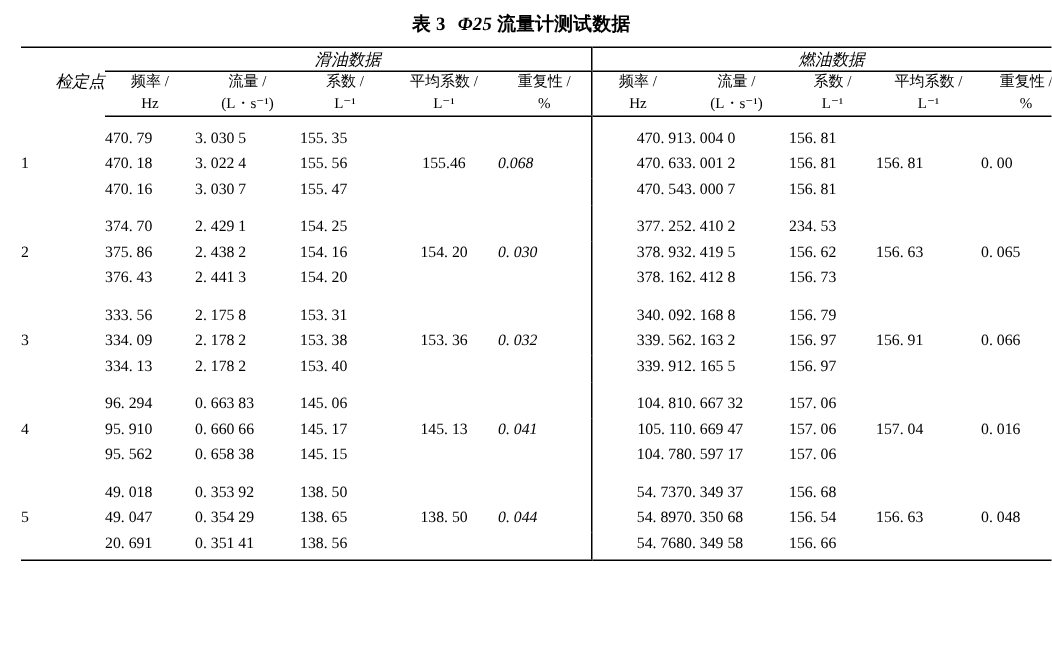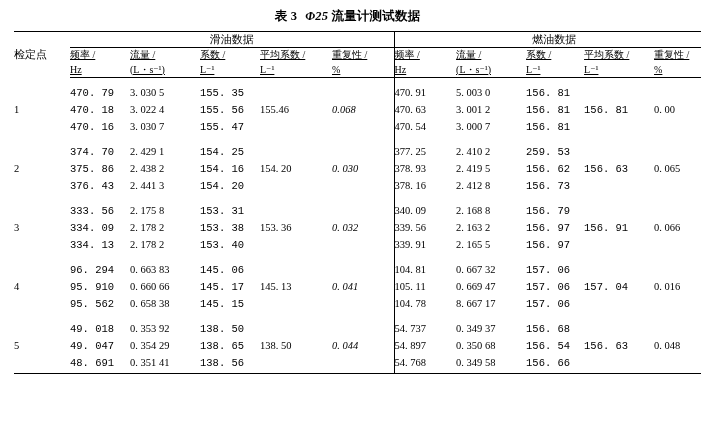--- a/index.html
+++ b/index.html
@@ -36,57 +36,57 @@
     width: 673px;
     border-collapse: collapse;
     font-size: 10.5px;
     table-layout: fixed;
   }
   table.data td, table.data th {
     padding: 0;
     font-weight: normal;
     vertical-align: middle;
   }
-  .rule-top td { border-top: 1.6px solid #000; }
+  .rule-top td { border-top: 1.6px solid #000; font-style: italic; }
   .rule-bottom td { border-bottom: 1.4px solid #000; }
 
   .grp-head td {
     text-align: center;
     font-size: 11px;
     padding: 3px 0 3px 0;
   }
   .grp-head td.grp {
     border-bottom: 0.9px solid #000;
   }
   .colhead td {
+    text-align: center;
     font-size: 10px;
     line-height: 1.45;
     padding: 3px 0 4px 0;
-    text-decoration: underline;
   }
   .colhead td.vsplit { border-left: 0.9px solid #000; }
   .grp-head td.vsplit { border-left: 0.9px solid #000; }
   .hdr-under td { border-bottom: 0.9px solid #000; }
 
   tbody td {
     text-align: left;
     font-size: 10.5px;
     line-height: 1.0;
     height: 17px;
     white-space: nowrap;
   }
-  tbody td.vsplit { border-left: 0.9px solid #000; }
+  tbody td.vsplit { border-left: 0.9px solid #000; text-align: right; }
   tbody tr.grp-start td { padding-top: 7px; }
   tbody tr.grp-end td { padding-bottom: 1px; }
 
   td.c-point { text-align: left; padding-left: 6px; }
   td.num { text-align: left; }
-  td.pad-l8 { padding-left: 8px; font-family: Liberation Mono, monospace; }
+  td.pad-l8 { padding-left: 8px; }
   td.pad-l10 { padding-left: 10px; margin-left: 43px; }
-  td.pad-l12 { padding-left: 12px; }
+  td.pad-l12 { padding-left: 12px; text-align: center; }
   td.pad-l14 { padding-left: 14px; font-style: italic; }
   td.pad-l16 { padding-left: 16px; }
   .mid { vertical-align: middle; }
 </style>
 </head>
 <body>
 
 <div class="page">
 
   <div class="caption">
@@ -102,21 +102,21 @@
       <col style="width:72px">
       <col style="width:62px">
       <col style="width:62px">
       <col style="width:70px">
       <col style="width:58px">
       <col style="width:70px">
       <col style="width:60px">
     </colgroup>
     <thead>
       <tr class="grp-head rule-top">
-        <td rowspan="2" class="mid" style="text-align:left;">检定点</td>
+        <td rowspan="2" class="mid" style="text-align:right;">检定点</td>
         <td class="grp" colspan="5">滑油数据</td>
         <td class="grp vsplit" colspan="5">燃油数据</td>
       </tr>
       <tr class="colhead hdr-under">
         <td>
           <span>频率 /</span><br>
           <span>Hz</span>
         </td>
         <td>
           <span>流量 /</span><br>
@@ -159,21 +159,21 @@
     <tbody>
 
       <tr class="grp-start">
         <td class="c-point"></td>
         <td class="num pad-l8">470. 79</td>
         <td class="num pad-l10">3. 030 5</td>
         <td class="num pad-l8">155. 35</td>
         <td class="num"></td>
         <td class="num"></td>
         <td class="num vsplit pad-l10">470. 91</td>
-        <td class="num pad-l10">5. 003 0</td>
+        <td class="num pad-l10">3. 004 0</td>
         <td class="num pad-l8">156. 81</td>
         <td class="num"></td>
         <td class="num"></td>
       </tr>
       <tr>
         <td class="c-point">1</td>
         <td class="num pad-l8">470. 18</td>
         <td class="num pad-l10">3. 022 4</td>
         <td class="num pad-l8">155. 56</td>
         <td class="num pad-l12">155.46</td>
@@ -200,21 +200,21 @@
 
       <tr class="grp-start">
         <td class="c-point"></td>
         <td class="num pad-l8">374. 70</td>
         <td class="num pad-l10">2. 429 1</td>
         <td class="num pad-l8">154. 25</td>
         <td class="num"></td>
         <td class="num"></td>
         <td class="num vsplit pad-l10">377. 25</td>
         <td class="num pad-l10">2. 410 2</td>
-        <td class="num pad-l8">259. 53</td>
+        <td class="num pad-l8">234. 53</td>
         <td class="num"></td>
         <td class="num"></td>
       </tr>
       <tr>
         <td class="c-point">2</td>
         <td class="num pad-l8">375. 86</td>
         <td class="num pad-l10">2. 438 2</td>
         <td class="num pad-l8">154. 16</td>
         <td class="num pad-l12">154. 20</td>
         <td class="num pad-l14">0. 030</td>
@@ -305,21 +305,21 @@
         <td class="num pad-l16">0. 016</td>
       </tr>
       <tr class="grp-end">
         <td class="c-point"></td>
         <td class="num pad-l8">95. 562</td>
         <td class="num pad-l10">0. 658 38</td>
         <td class="num pad-l8">145. 15</td>
         <td class="num"></td>
         <td class="num"></td>
         <td class="num vsplit pad-l10">104. 78</td>
-        <td class="num pad-l10">8. 667 17</td>
+        <td class="num pad-l10">0. 597 17</td>
         <td class="num pad-l8">157. 06</td>
         <td class="num"></td>
         <td class="num"></td>
       </tr>
 
       <tr class="grp-start">
         <td class="c-point"></td>
         <td class="num pad-l8">49. 018</td>
         <td class="num pad-l10">0. 353 92</td>
         <td class="num pad-l8">138. 50</td>
@@ -339,21 +339,21 @@
         <td class="num pad-l12">138. 50</td>
         <td class="num pad-l14">0. 044</td>
         <td class="num vsplit pad-l10">54. 897</td>
         <td class="num pad-l10">0. 350 68</td>
         <td class="num pad-l8">156. 54</td>
         <td class="num pad-l8">156. 63</td>
         <td class="num pad-l16">0. 048</td>
       </tr>
       <tr class="grp-end rule-bottom">
         <td class="c-point"></td>
-        <td class="num pad-l8">48. 691</td>
+        <td class="num pad-l8">20. 691</td>
         <td class="num pad-l10">0. 351 41</td>
         <td class="num pad-l8">138. 56</td>
         <td class="num"></td>
         <td class="num"></td>
         <td class="num vsplit pad-l10">54. 768</td>
         <td class="num pad-l10">0. 349 58</td>
         <td class="num pad-l8">156. 66</td>
         <td class="num"></td>
         <td class="num"></td>
       </tr>

